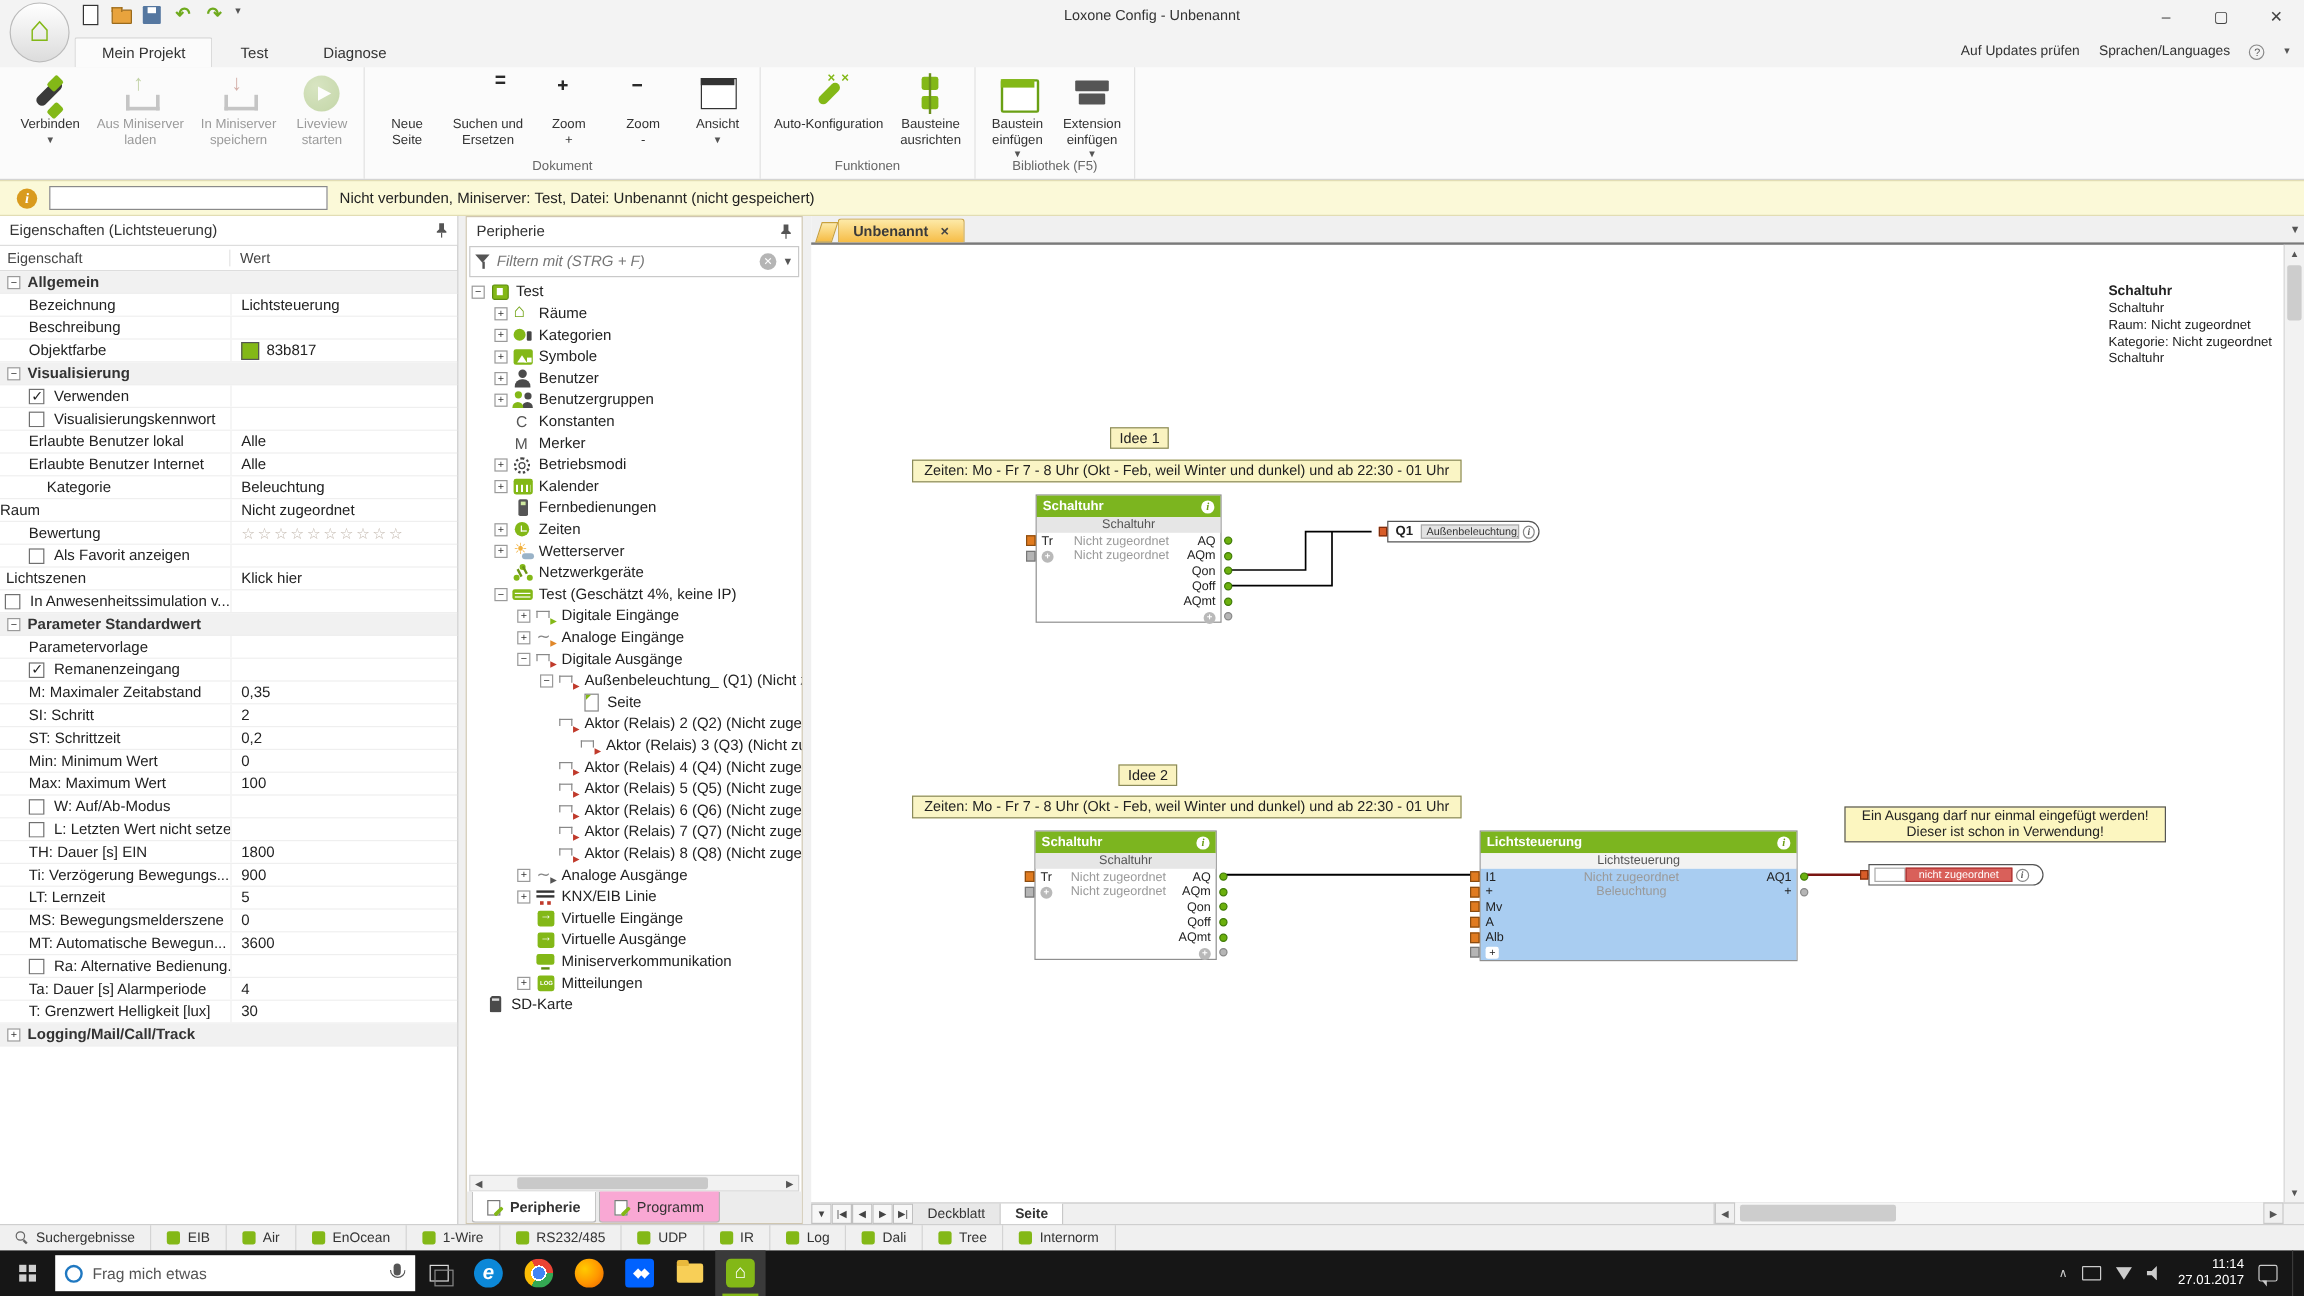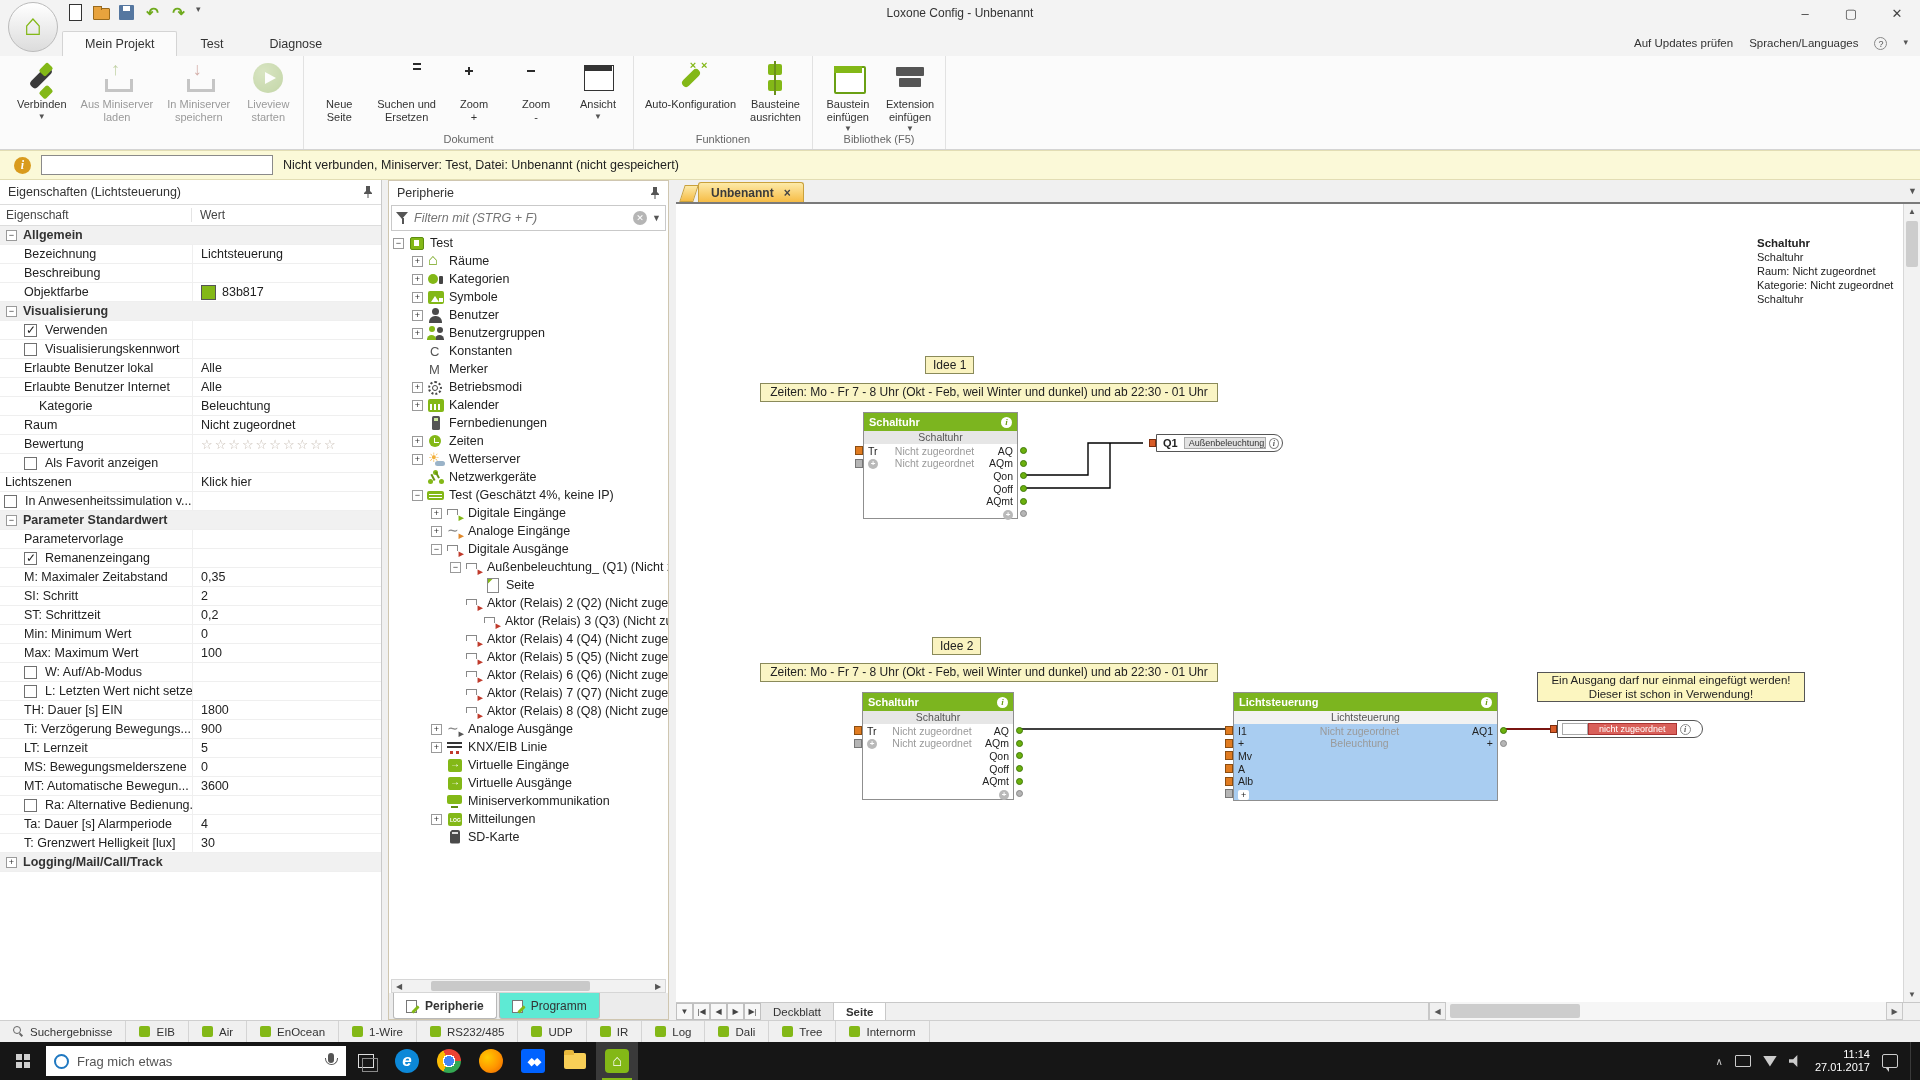--- a/index.html
+++ b/index.html
@@ -147,21 +147,21 @@
   .ti-messages::after{content:"LOG";position:absolute;left:4px;top:5px;color:#fff;font-size:5px;font-weight:bold}
   .ti-sd-card::before{content:"";position:absolute;left:4px;top:0;width:10px;height:14px;background:#4a4a4a;border-radius:2px;clip-path:polygon(0 18%,22% 0,100% 0,100% 100%,0 100%)}
   .ti-sd-card::after{content:"";position:absolute;left:6px;top:2px;width:6px;height:2px;background:#ddd}
   .ti-page::before{content:"";position:absolute;left:3px;top:0;width:10px;height:13px;background:#fff;border:1px solid #888}
   .ti-page::after{content:"";position:absolute;left:4px;top:1px;width:5px;height:5px;background:#83b817;clip-path:polygon(0 0,100% 0,0 100%)}
   .hsb-tree{height:14px;margin:0 2px;background:#f2f2f2;border:1px solid #d6d6d6;display:flex;align-items:center}
   .hsb-tree .arr{width:14px;text-align:center;font-size:8px;color:#555}
   .hsb-tree .track{flex:1;height:100%;position:relative}
   .hsb-tree .thumb{position:absolute;left:10%;width:65%;top:1px;bottom:1px;background:#c9c9c9;border-radius:2px}
   .ptabs{height:26px;display:flex;align-items:stretch;background:#ececec;padding-left:4px;gap:2px}
-  .ptab{display:flex;align-items:center;gap:5px;padding:0 12px;border:1px solid #b8b8b8;border-top:none;background:#5eead4;font-size:12px;color:#333;border-radius:0 0 3px 3px}
+  .ptab{display:flex;align-items:center;gap:5px;padding:0 12px;border:1px solid #b8b8b8;border-top:none;background:#f9a8d4;font-size:12px;color:#333;border-radius:0 0 3px 3px}
   .ptab.active{background:#fff;font-weight:bold}
   .ptab-ico{width:14px;height:12px;position:relative}
   .ptab-ico::before{content:"";position:absolute;left:0;top:0;width:9px;height:11px;background:#fff;border:1px solid #777}
   .ptab-ico::after{content:"";position:absolute;right:0;bottom:1px;width:9px;height:3px;background:#83b817;border-radius:1px;transform:rotate(-45deg)}
 
   
   .canvasarea{position:absolute;left:676px;top:0;right:0;bottom:0;background:#fff}
   .ctabbar{position:absolute;left:0;right:0;top:0;height:24px;background:#f0f0f0;border-bottom:2px solid #7a7a7a}
   .ctab-stub{position:absolute;left:6px;top:5px;width:14px;height:17px;background:linear-gradient(#fdeaa8,#f6bc45);border:1px solid #c9a13c;transform:skewX(-18deg)}
   .ctab{position:absolute;left:22px;top:2px;height:20px;display:flex;align-items:center;gap:10px;padding:0 12px;background:linear-gradient(#fdeaa8,#f6bc45);border:1px solid #c9a13c;border-bottom:none;border-radius:3px 3px 0 0;font-size:12px;font-weight:bold;color:#3a3a3a}
@@ -437,21 +437,21 @@
         </div>
         <div class="prow">
           <span class="lab" style="padding-left: 39px;">
             <span>Kategorie</span>
           </span>
           <span class="val">
             <span>Beleuchtung</span>
           </span>
         </div>
         <div class="prow">
-          <span class="lab" style="padding-left: 24px;">
+          <span class="lab" style="">
             <span>Raum</span>
           </span>
           <span class="val">
             <span>Nicht zugeordnet</span>
           </span>
         </div>
         <div class="prow">
           <span class="lab" style="padding-left: 24px;">
             <span>Bewertung</span>
           </span>
@@ -801,21 +801,21 @@
         <div class="trow" style="padding-left: 42px;">
           <span class="tspace"></span>
           <span class="ti ti-communication"></span>
           <span>Miniserverkommunikation</span>
         </div>
         <div class="trow" style="padding-left: 42px;">
           <span class="texp">+</span>
           <span class="ti ti-messages"></span>
           <span>Mitteilungen</span>
         </div>
-        <div class="trow" style="padding-left: 42px;">
+        <div class="trow" style="">
           <span class="tspace"></span>
           <span class="ti ti-sd-card"></span>
           <span>SD-Karte</span>
         </div>
       </div>
     <div class="hsb-tree">
       <span class="arr">◀</span>
       <span class="track">
           <span class="thumb"></span>
         </span>

